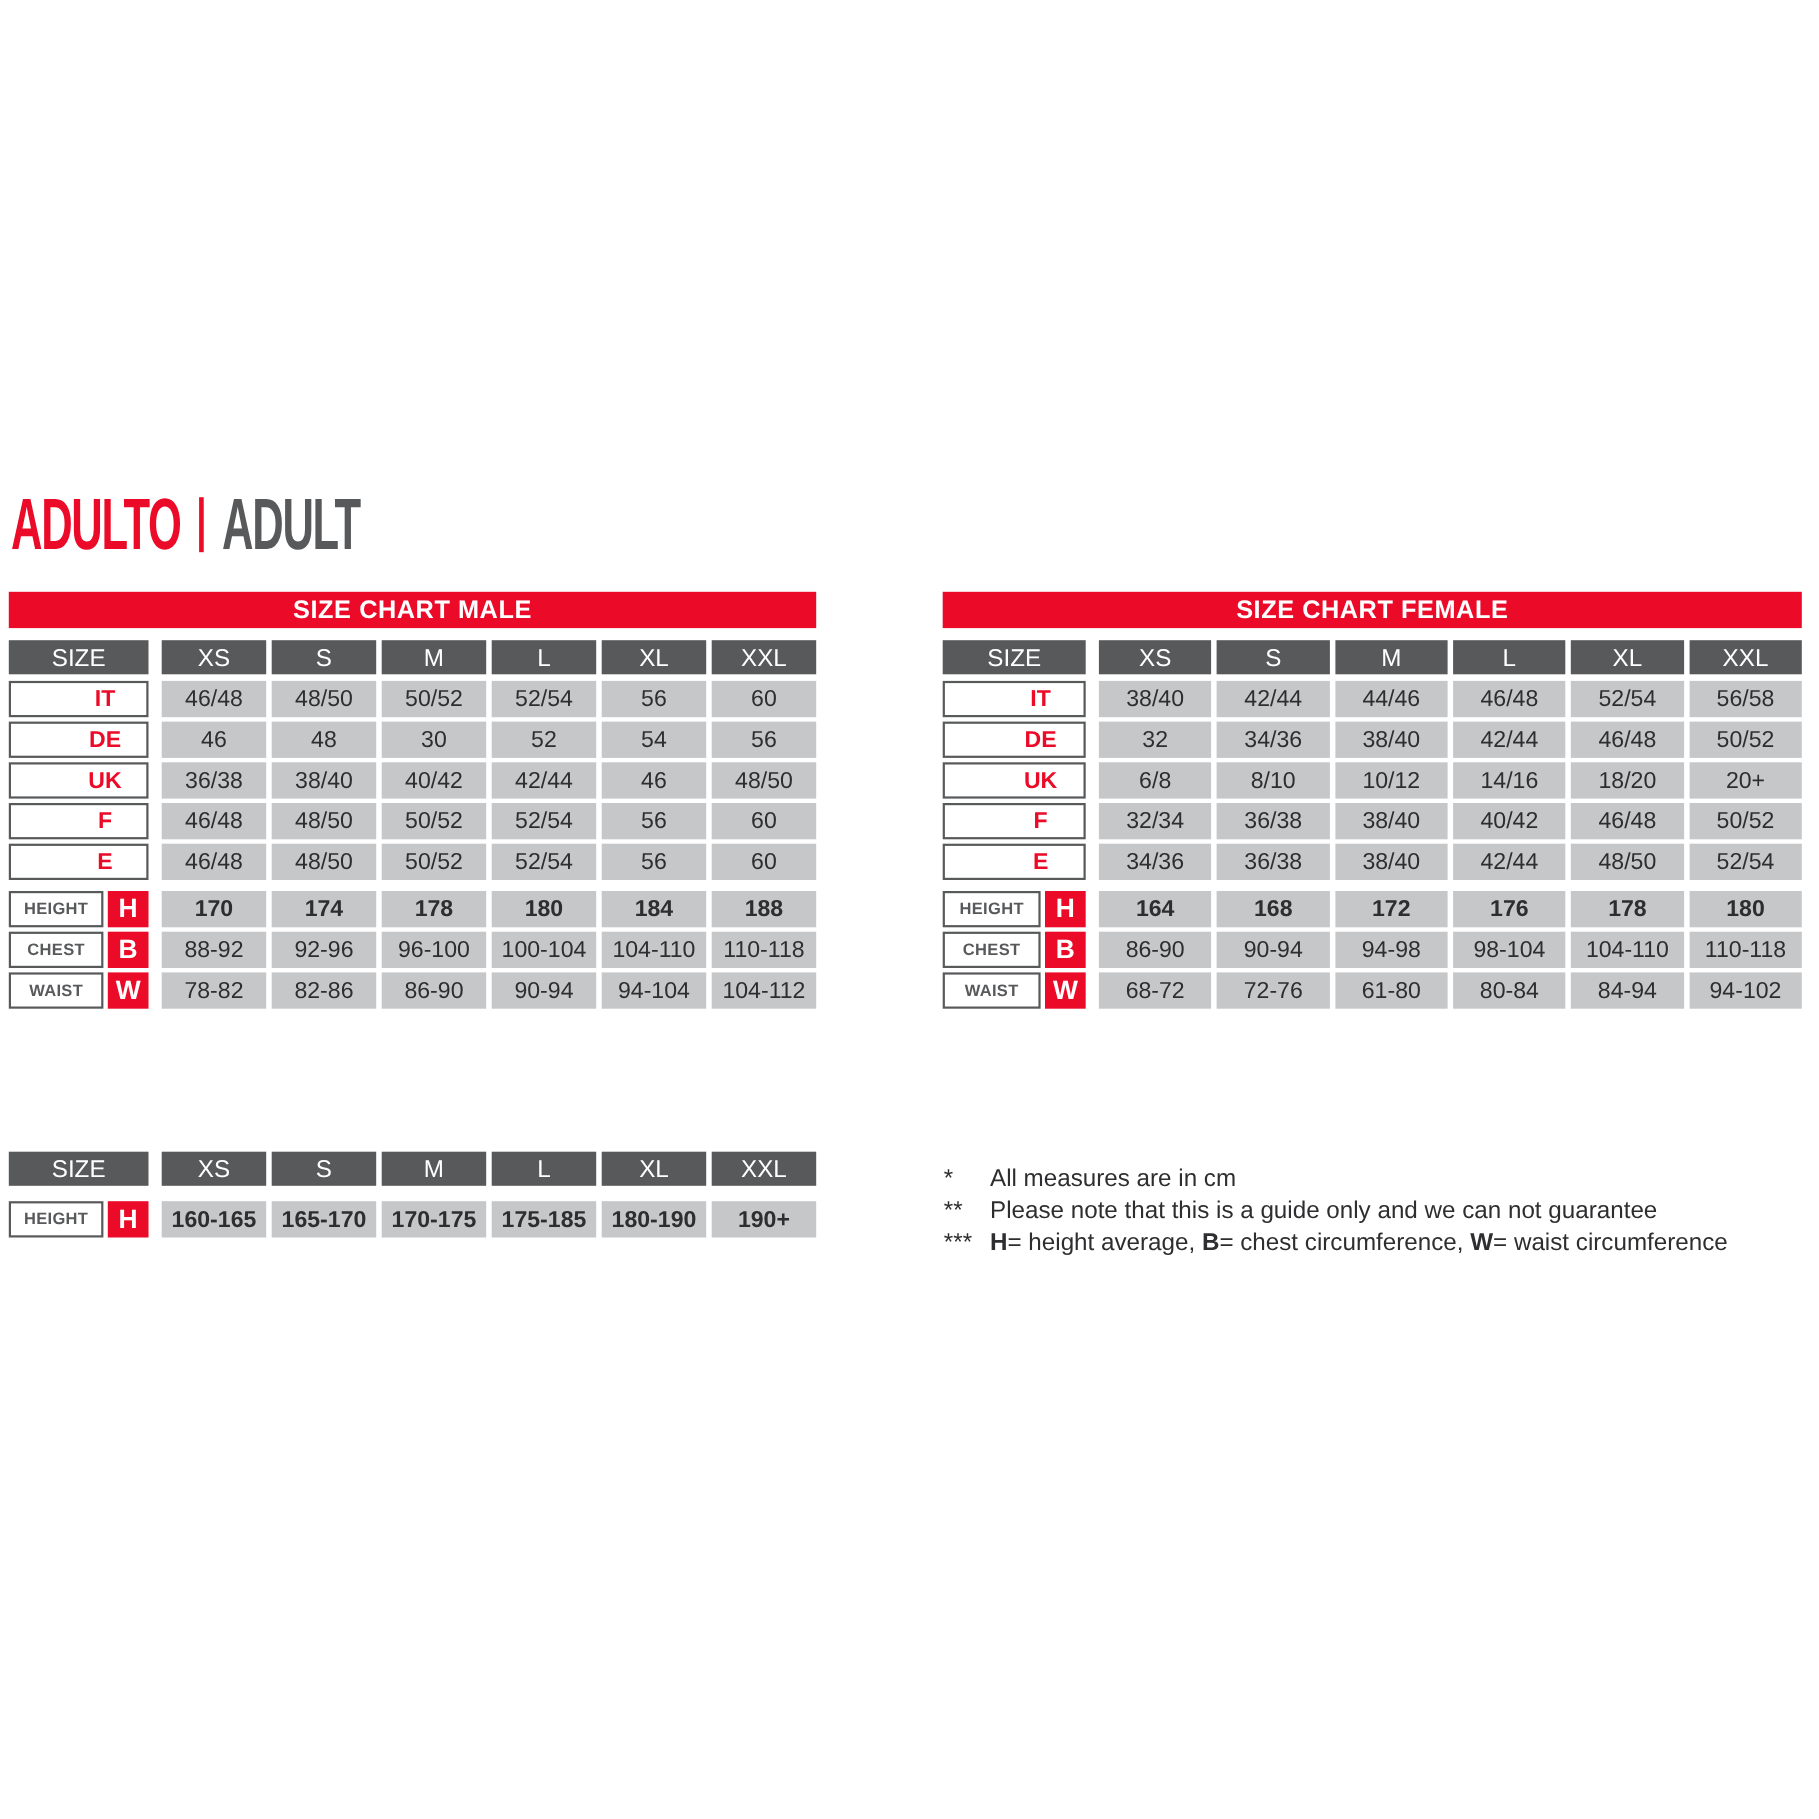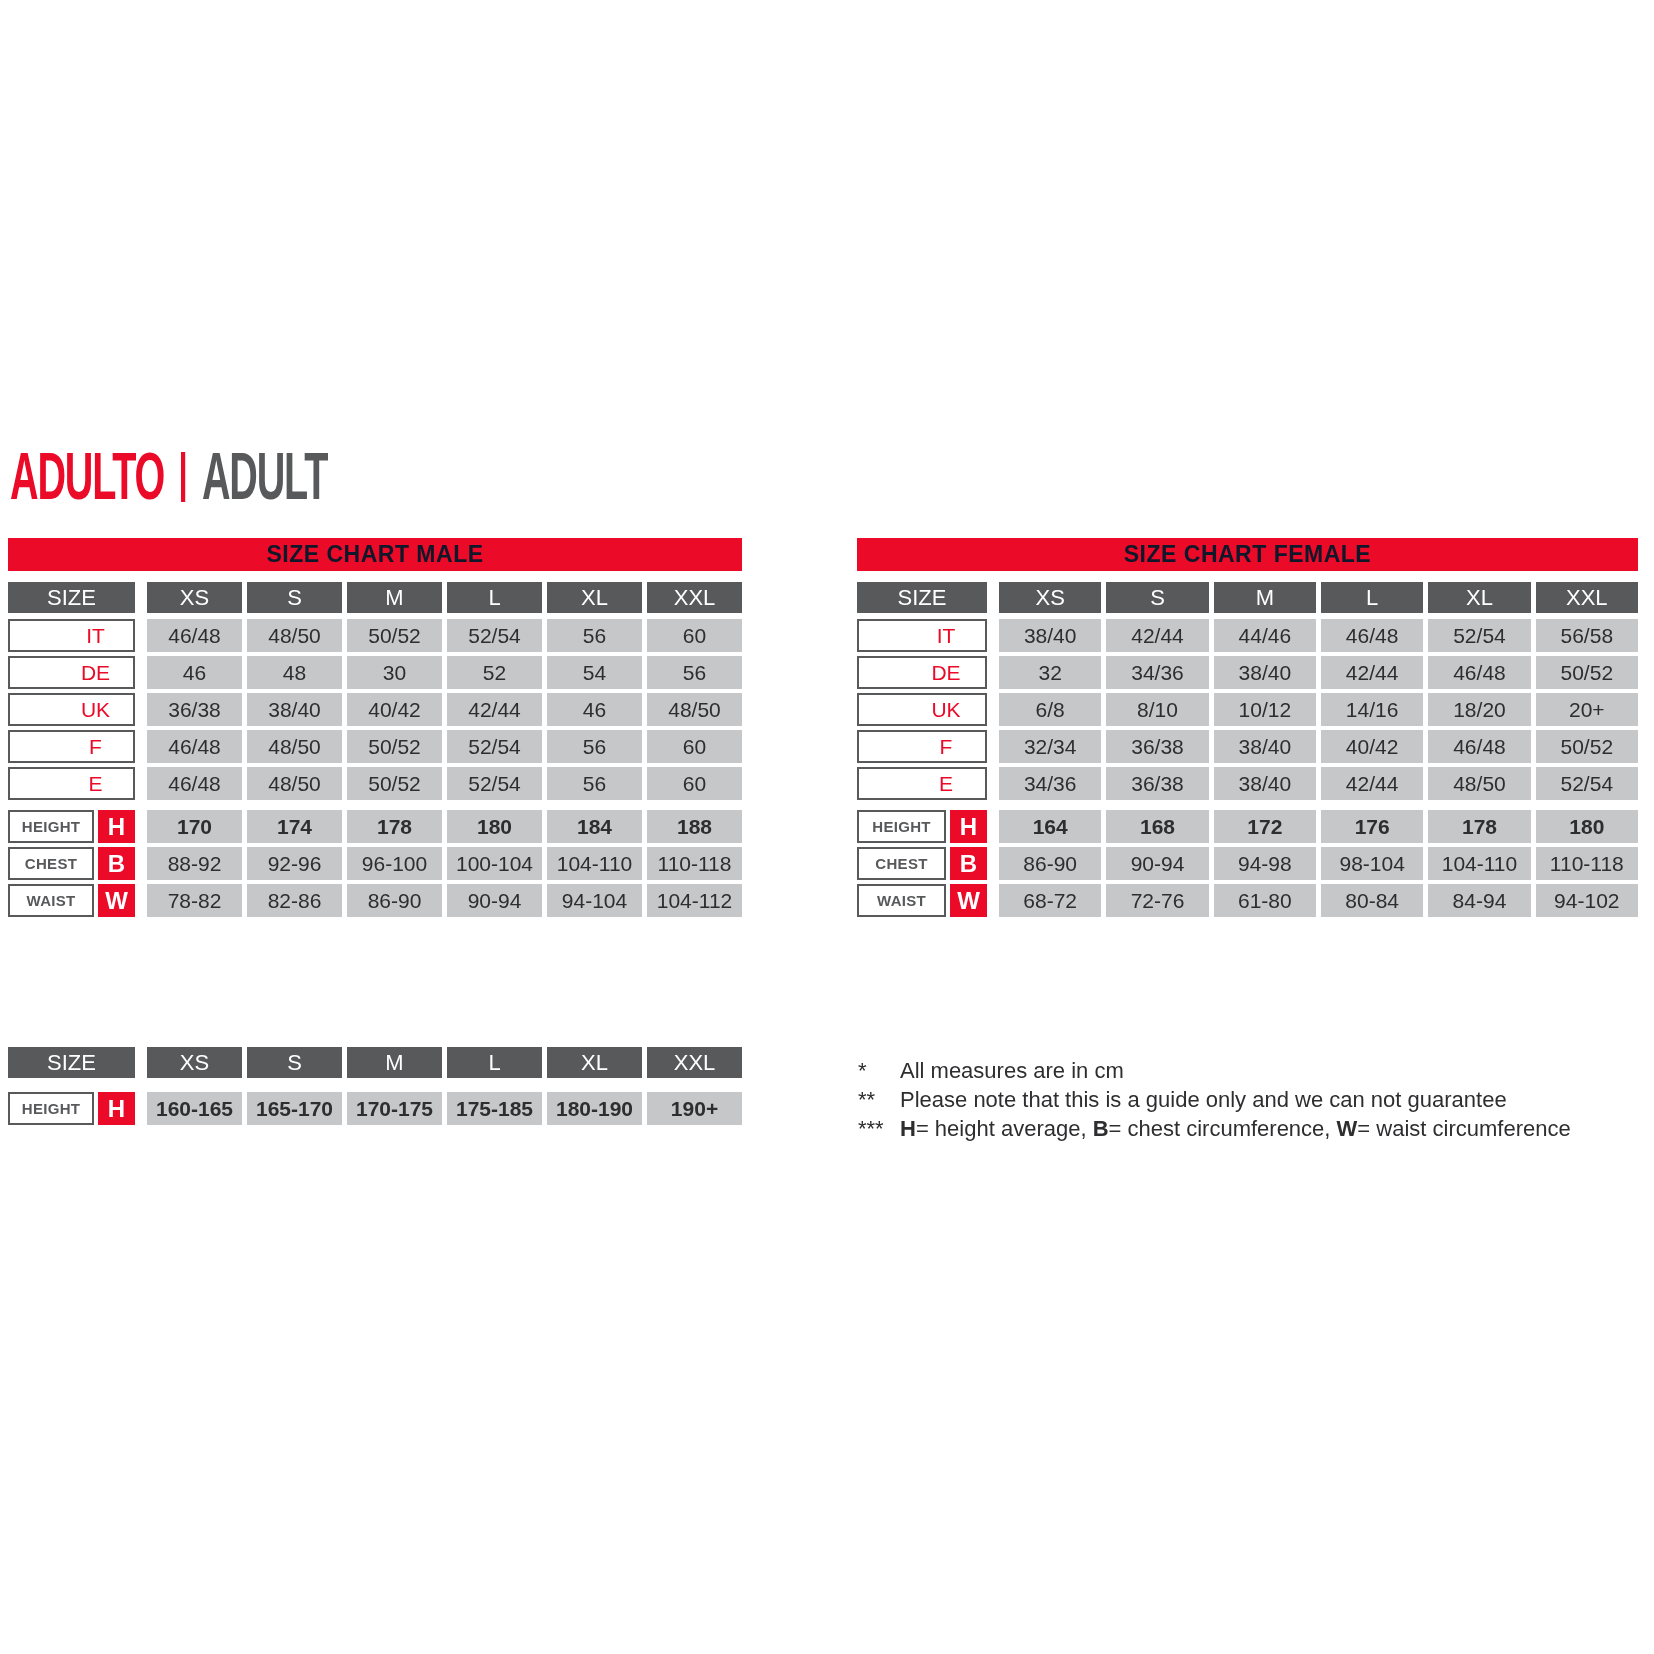--- a/index.html
+++ b/index.html
@@ -19,33 +19,33 @@
   .ts{color:var(--hdr);}
   .tsep{display:inline-block;width:7px;height:50px;background:var(--red);margin:0 28px;vertical-align:-3px;}
 
   
   .sizetable{position:absolute;}
   #table-male{left:8px;top:538px;width:734px;}
   #table-female{left:857px;top:538px;width:781px;}
   #table-unisex{left:8px;top:1047px;width:734px;}
 
   .tbar{
-    height:33px;background:var(--red);color:#0f172a;font-weight:bold;font-size:23px;
+    height:33px;background:var(--red);color:#ffffff;font-weight:bold;font-size:23px;
     display:flex;align-items:center;justify-content:center;letter-spacing:.5px;margin-bottom:11px;
   }
   .row{display:flex;gap:5px;height:33px;margin-bottom:4px;}
   .row.header{height:31px;margin-bottom:6px;}
   .unisex .row.header{margin-bottom:14px;}
   .cell{display:flex;align-items:center;justify-content:center;flex:1;min-width:0;}
   .lab,.mlab{width:127px;flex:none;margin-right:7px;}
   .female .lab,.female .mlab{width:130px;}
   .hcell{background:var(--hdr);color:#fff;font-size:22px;}
   .dcell{background:var(--cell);color:var(--txt);font-size:21px;}
   .dcell.bold{font-weight:bold;}
-  .rlab{background:#fff;border:2px solid var(--hdr);color:var(--red);font-weight:normal;font-size:21px;box-sizing:border-box;padding-left:48px;}
+  .rlab{background:#fff;border:2px solid var(--hdr);color:var(--red);font-weight:bold;font-size:21px;box-sizing:border-box;padding-left:48px;}
   .mrow.first-mrow{margin-top:10px;}
   .mlab{display:flex;gap:4px;}
   .mlabbox{flex:1;background:#fff;border:2px solid var(--hdr);box-sizing:border-box;display:flex;align-items:center;justify-content:center;color:var(--hdr);font-weight:bold;font-size:15px;letter-spacing:.3px;}
   .mletter{width:37px;flex:none;background:var(--red);color:#fff;font-weight:bold;font-size:24px;display:flex;align-items:center;justify-content:center;}
 
   
   .footnotes{position:absolute;left:858px;top:1056px;width:790px;font-size:22px;color:var(--txt);}
   .note{display:flex;align-items:flex-start;}
   .marker{width:42px;flex:none;line-height:29px;}
   .ntext{flex:1;}

